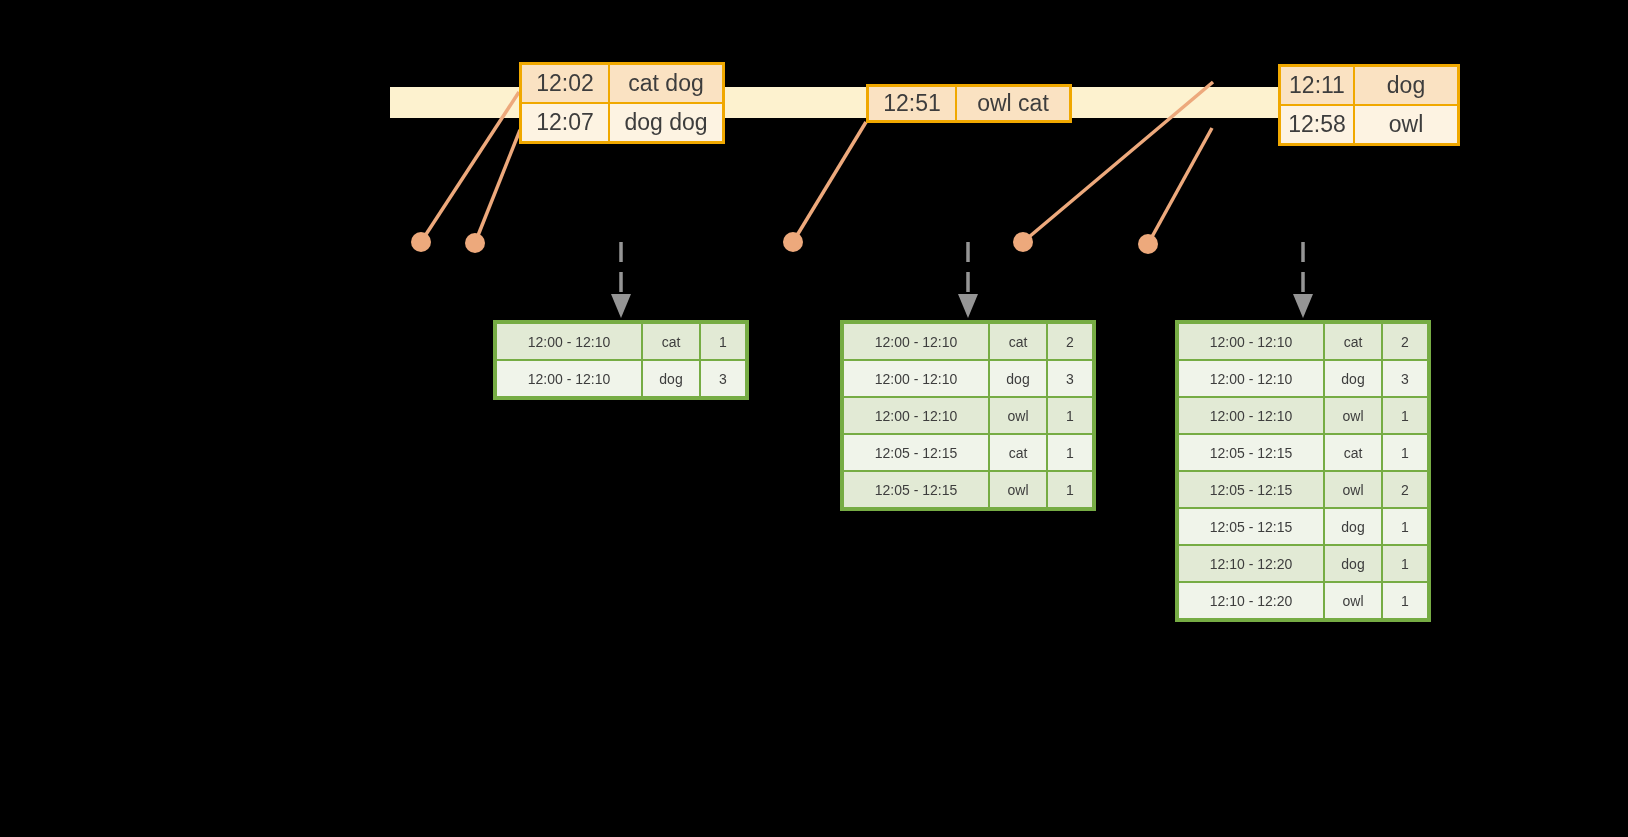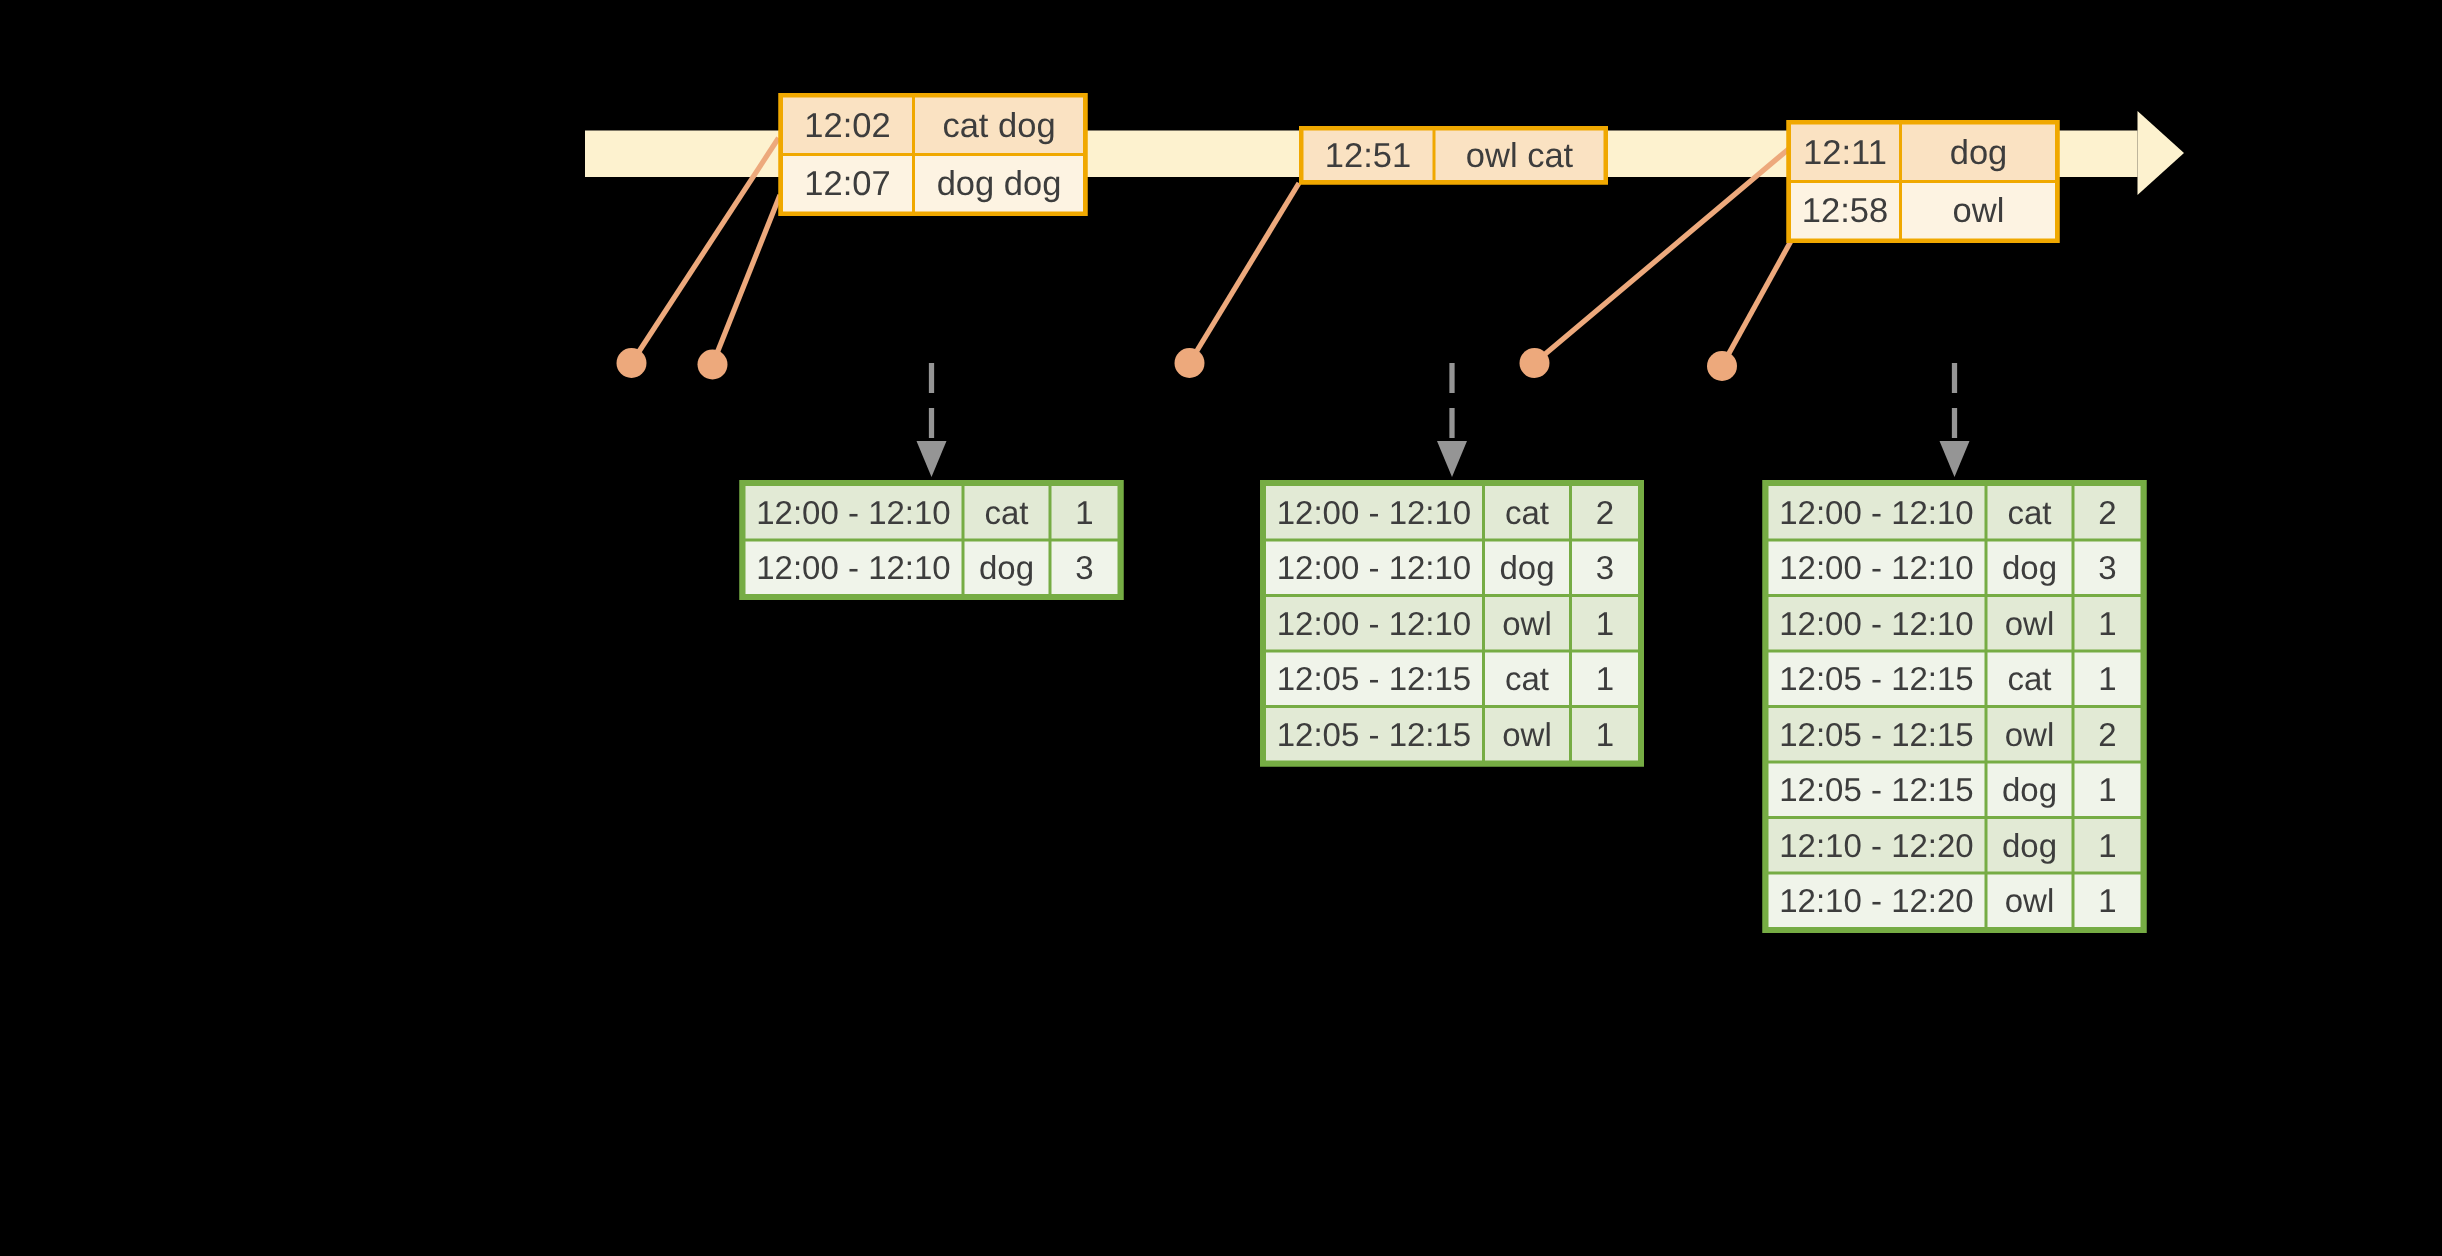--- a/index.html
+++ b/index.html
@@ -16,21 +16,21 @@
   
   .etable{
     position:absolute;
     display:grid;
     gap:2px;
     border:3px solid var(--c-event-border,#f0a800);
     background:var(--c-event-border,#f0a800);
   }
   .et1{left:519px;top:62px;grid-template-columns:86px 112px;grid-auto-rows:37px;}
   .et2{left:866px;top:84px;grid-template-columns:86px 112px;grid-auto-rows:33px;}
-  .et3{left:1191px;top:64px;grid-template-columns:72px 102px;grid-auto-rows:37px;margin-top:16px;}
+  .et3{left:1278px;top:64px;grid-template-columns:72px 102px;grid-auto-rows:37px;}
   .etable .cell{
     display:flex;align-items:center;justify-content:center;
     font-size:23px;line-height:1;color:var(--c-text,#3d3d3d);
   }
   .ea{background:var(--c-event-row-a,#fae2c2);}
   .eb{background:var(--c-event-row-b,#fdf3e2);}
 
   
   .gtable{
     position:absolute;
@@ -39,21 +39,21 @@
     grid-template-columns:144px 56px 44px;
     grid-auto-rows:35px;
     border:4px solid var(--c-result-border,#76ac44);
     background:var(--c-result-border,#76ac44);
   }
   .gt1{left:493px;top:320px;}
   .gt2{left:840px;top:320px;}
   .gt3{left:1175px;top:320px;}
   .gtable .cell{
     display:flex;align-items:center;justify-content:center;
-    font-size:22px;line-height:1;color:var(--c-text,#3d3d3d);
+    font-size:14px;line-height:1;color:var(--c-text,#3d3d3d);
   }
   .ga{background:var(--c-result-row-a,#e2ead5);}
   .gb{background:var(--c-result-row-b,#f0f4ea);}
 </style>
 </head>
 <body>
 
 <div class="stage">
 
   <svg class="overlay" width="1628" height="837" viewBox="0 0 1628 837">

